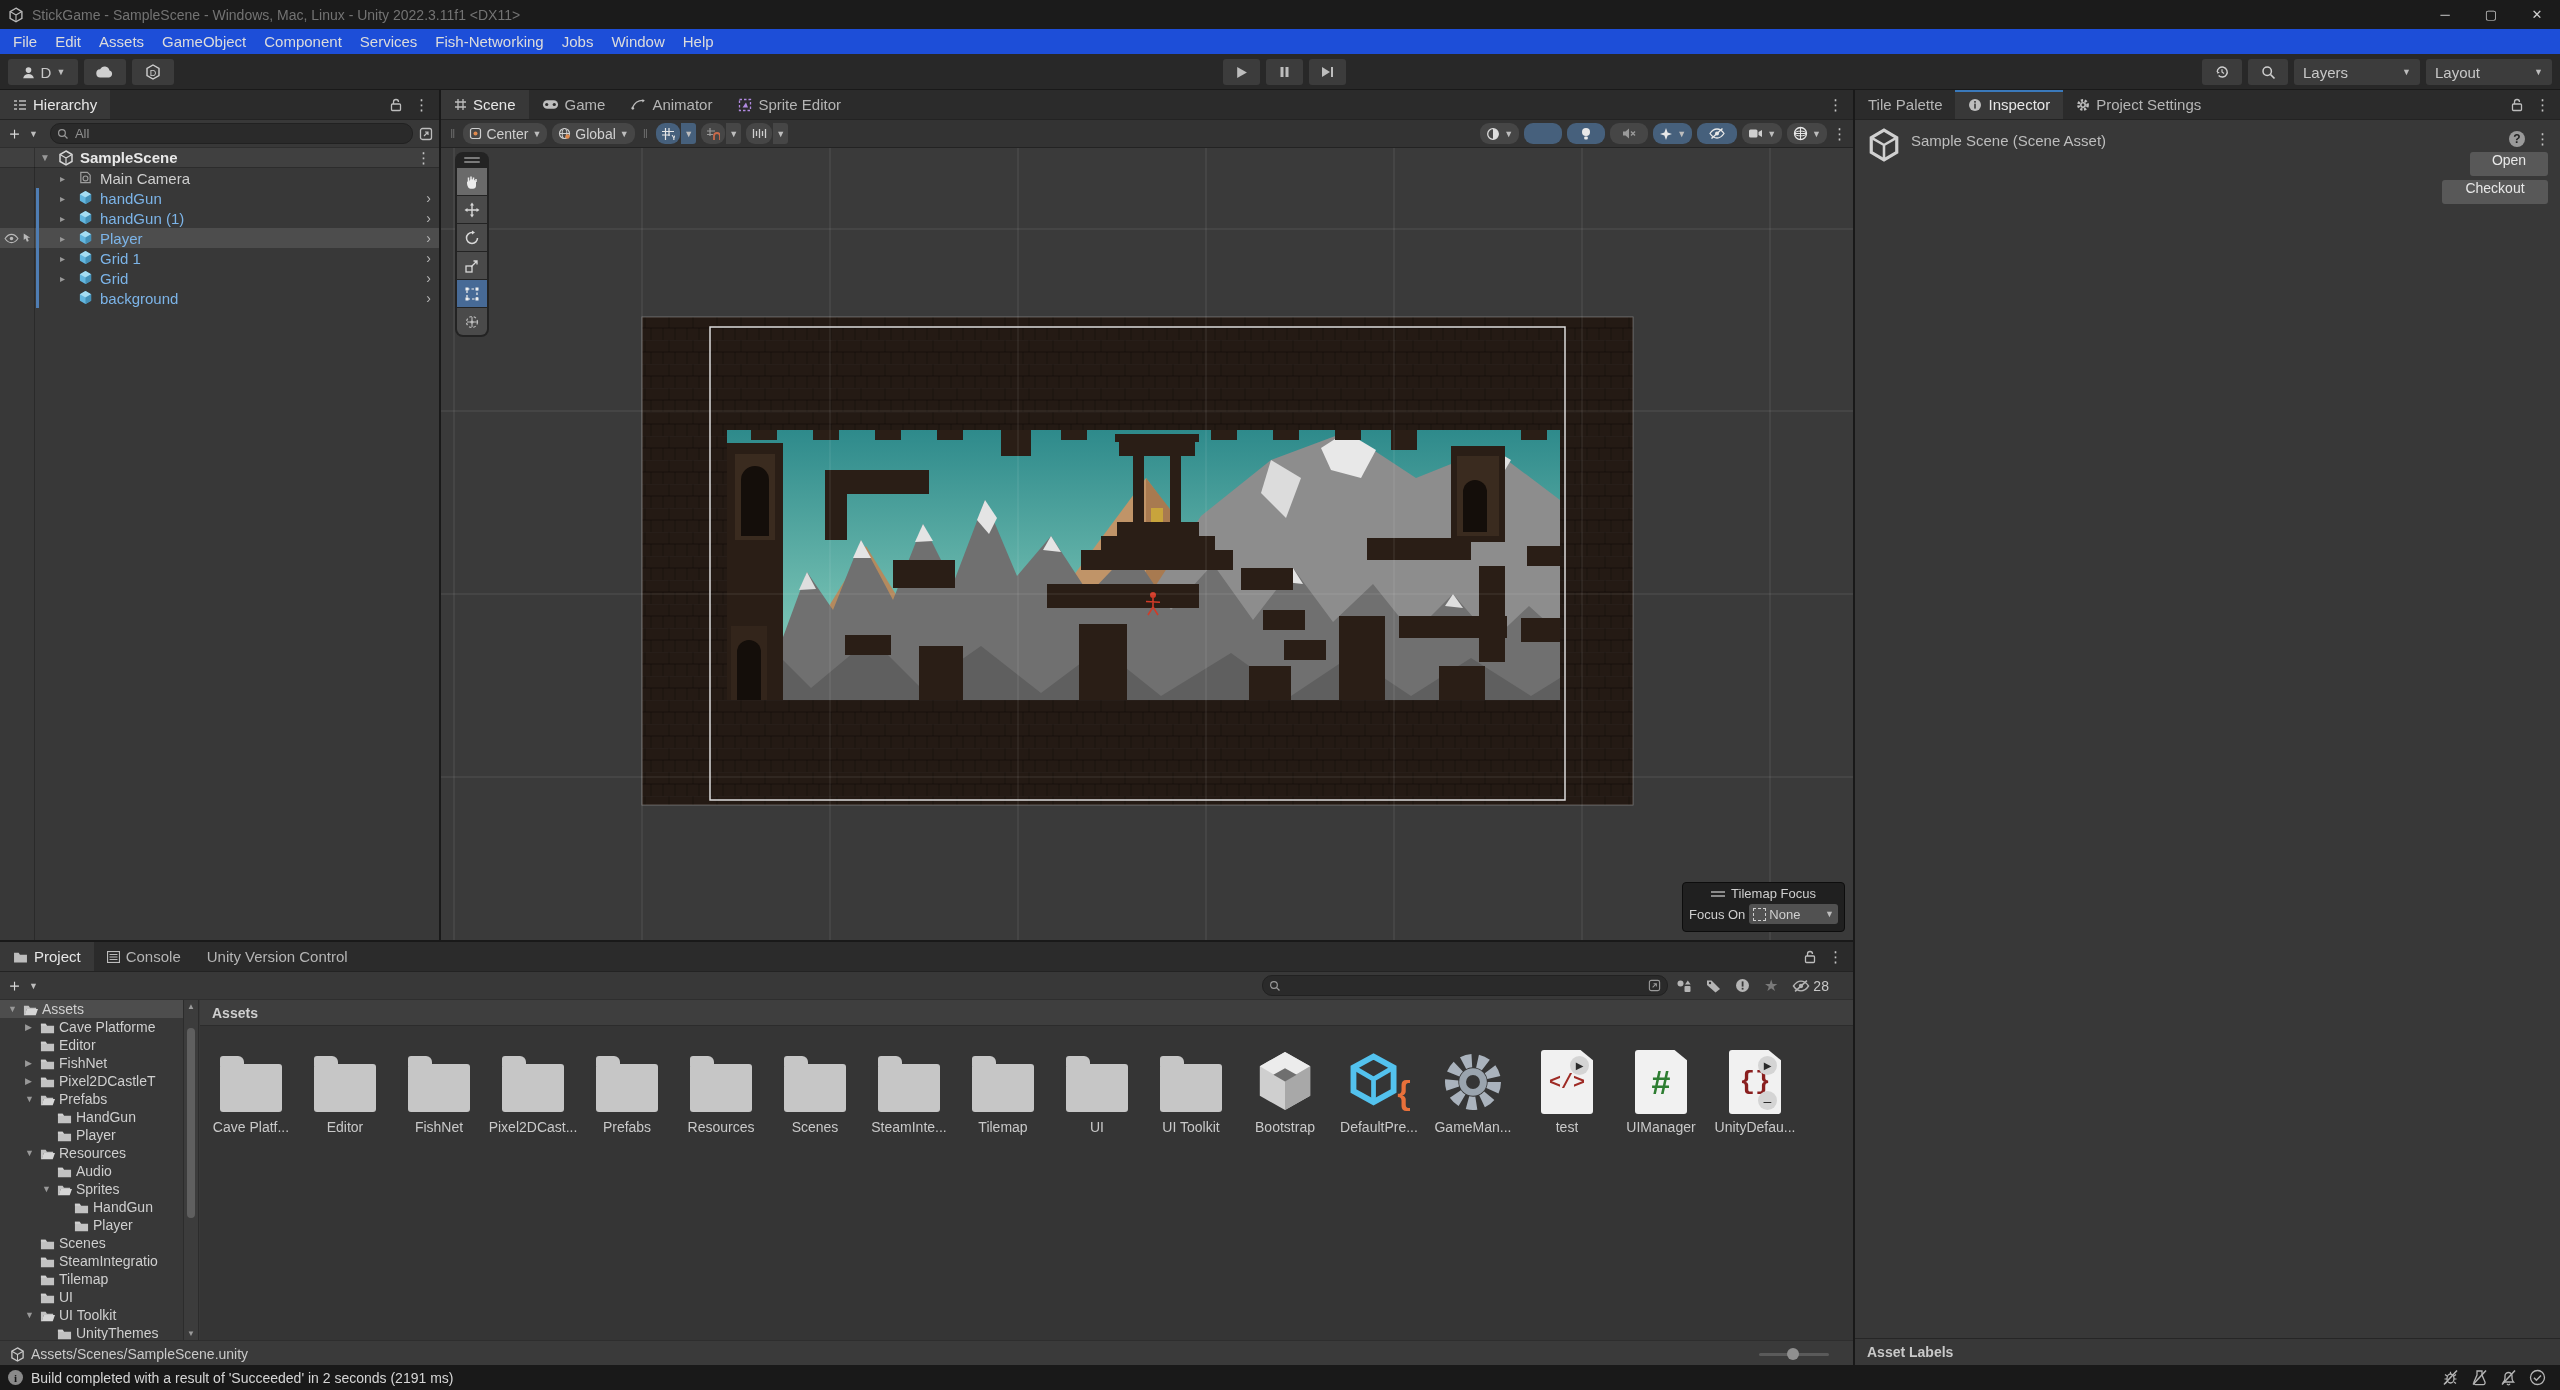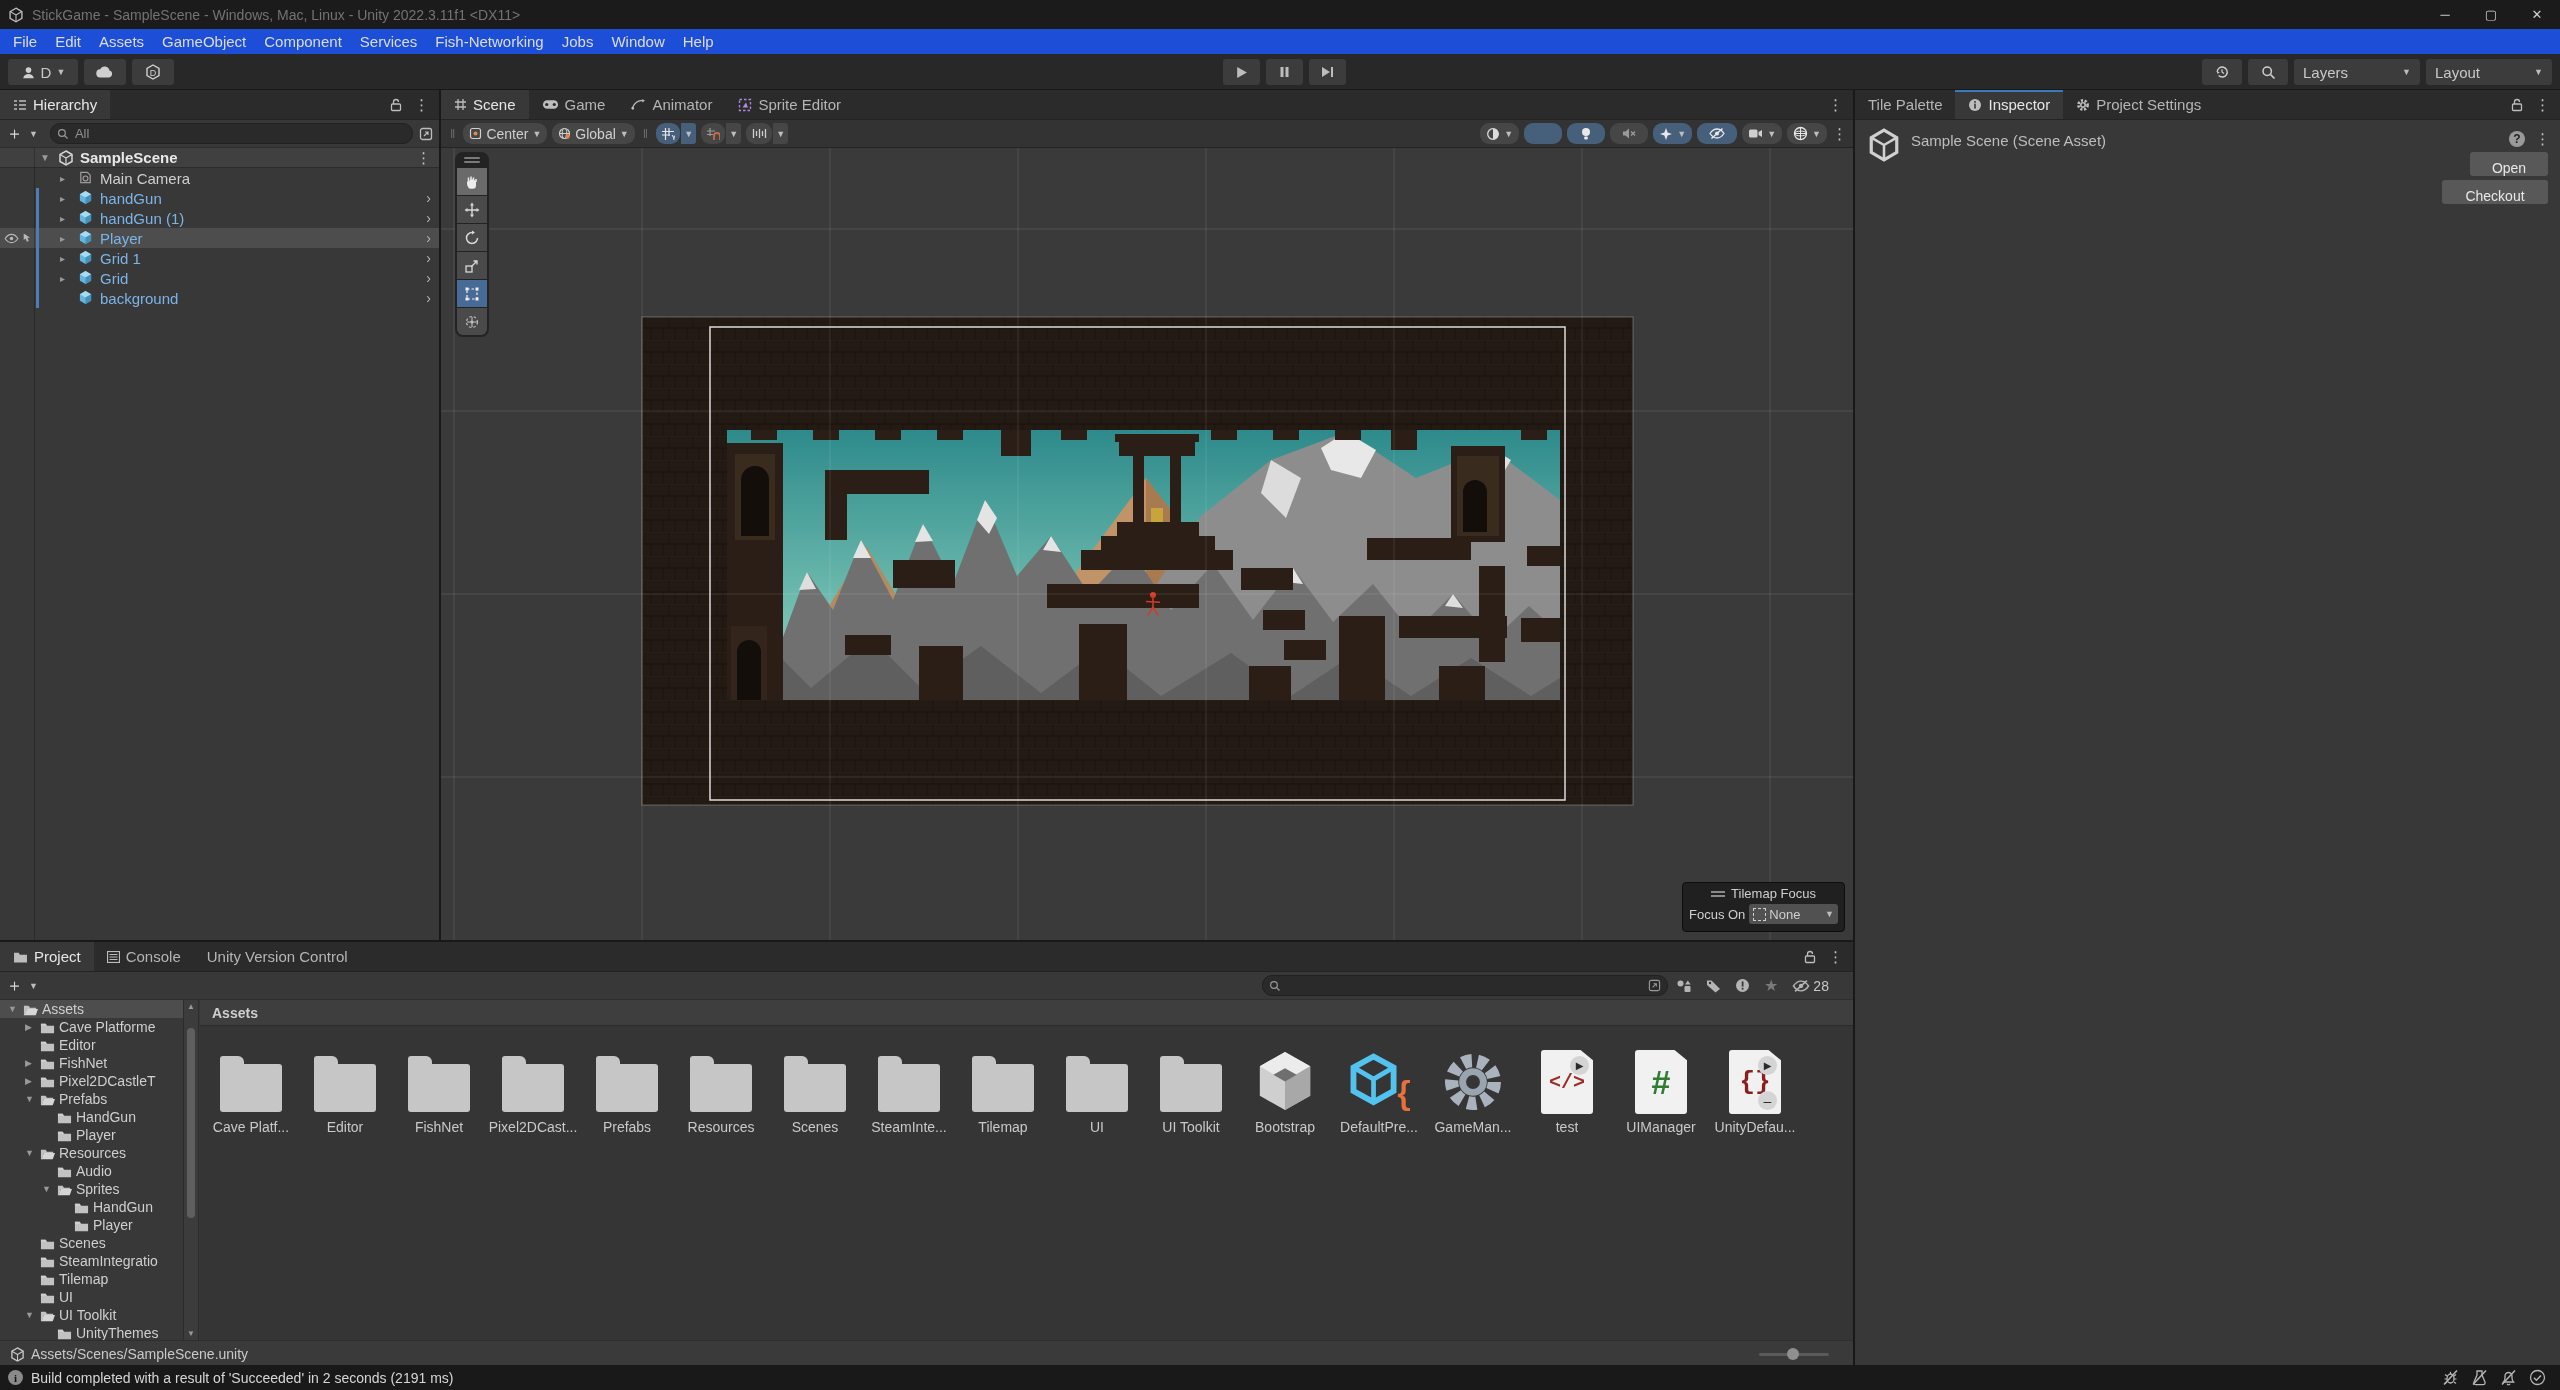--- a/index.html
+++ b/index.html
@@ -75,21 +75,21 @@
   .tf-handle div{height:2px;background:#8a8a8a;}
   .tf-row{display:flex;align-items:center;gap:4px;margin-top:3px;}
   .tf-dd{background:#515151;border-radius:3px;height:20px;display:flex;align-items:center;gap:3px;padding:0 4px;flex:1;}
   .dashed-sq{width:11px;height:11px;border:1px dashed #cfcfcf;}
 
   
   .insp-header{display:flex;align-items:flex-start;padding:8px 10px 0 12px;gap:10px;}
   .insp-title{color:#bdbdbd;font-size:15px;margin-top:4px;}
   .insp-hright{margin-left:auto;display:flex;gap:10px;align-items:center;margin-top:2px;}
   .qmark{width:16px;height:16px;border-radius:50%;background:#9a9a9a;color:#222;font-size:12px;font-weight:bold;display:flex;align-items:center;justify-content:center;}
-  .insp-btn{position:absolute;height:24px;background:#585858;border-radius:3px;color:#e8e8e8;font-size:14px;display:flex;align-items:flex-end;justify-content:center;padding:0 10px;}
+  .insp-btn{position:absolute;height:24px;background:#585858;border-radius:3px;color:#e8e8e8;font-size:14px;display:flex;align-items:flex-start;justify-content:center;padding:0 10px;}
   .asset-labels{position:absolute;left:0;bottom:0;width:100%;height:27px;border-top:1px solid #262626;background:#383838;display:flex;align-items:center;padding-left:12px;box-sizing:border-box;color:#c9c9c9;font-weight:bold;font-size:14px;}
 
   
   .proj-body{position:absolute;left:0;top:58px;width:1853px;height:340px;overflow:hidden;}
   .proj-tree{position:absolute;left:0;top:0;width:183px;height:340px;background:#383838;overflow:hidden;}
   .t-row{position:relative;height:18px;display:flex;align-items:center;font-size:14px;color:#cfcfcf;white-space:nowrap;}
   .t-row.selected{background:#4d4d4d;}
   .t-row .arr{position:absolute;font-size:9px;color:#999;}
   .t-row .icon14{position:absolute;width:15px;height:13px;}
   .t-row .lbl{position:absolute;}
@@ -775,20 +775,23 @@
         <span class="qmark">?</span>
         <span class="kebab">⋮</span>
       </div>
     </div>
     <div class="insp-btn" style="right:12px;top:62px;min-width:58px;">
         <span>Open</span>
       </div>
     <div class="insp-btn" style="right:12px;top:90px;min-width:86px;">
         <span>Checkout</span>
       </div>
+    <div class="asset-labels">
+      <span>Asset Labels</span>
+    </div>
   </div>
 
   <div class="abs" id="project">
     <div class="tabbar" id="project-tabbar">
       <div class="tab active">
           <div class="topline"></div>
           <span>
             <svg width="15" height="12" viewBox="0 0 16 13">
               <path d="M1 2h5l1.4 2H15v8.5H1z" fill="#bdbdbd"></path>
             </svg>

